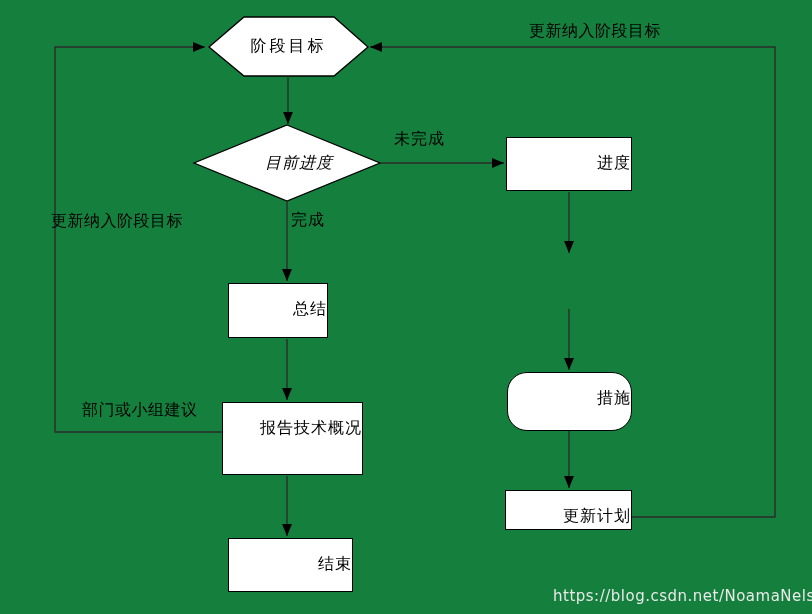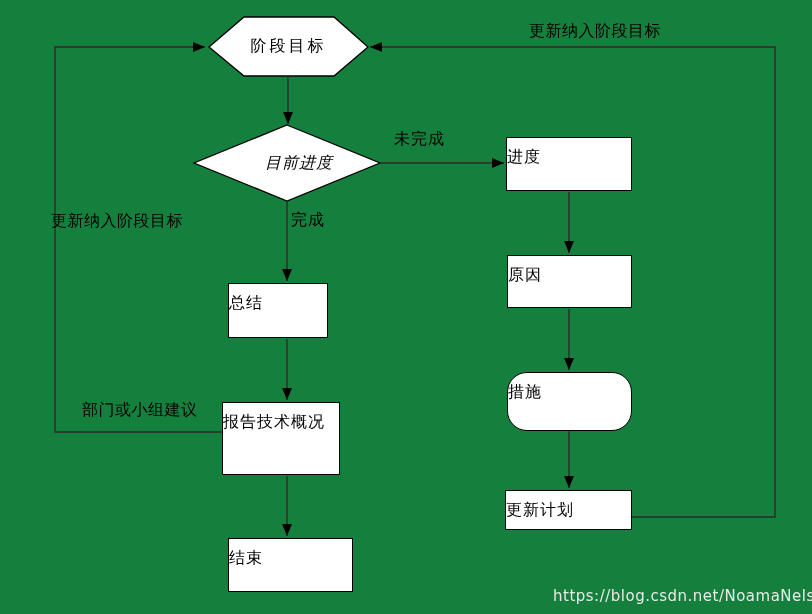--- a/index.html
+++ b/index.html
@@ -15,22 +15,22 @@
   svg.connectors {
     position: absolute;
     left: 0; top: 0;
     width: 812px; height: 614px;
   }
   .box {
     position: absolute;
     box-sizing: border-box;
     background: #ffffff;
     border: 1px solid #000000;
-    text-align: left;
-    padding-top: 10px;
+    text-align: right;
+    padding-top: 16px;
     font-size: 16px;
     letter-spacing: 1px;
     line-height: 1.1;
   }
   .shape-label {
     position: absolute;
     display: flex;
     align-items: center;
     justify-content: center;
     font-size: 16px;
@@ -80,25 +80,24 @@
 
     <polyline points="632,517 775,517 775,47 370,47" fill="none" stroke="#2b2b2b" stroke-width="1.4" marker-end="url(#arrow)"></polyline>
 
     <polyline points="222,432 55,432 55,47 205,47" fill="none" stroke="#2b2b2b" stroke-width="1.4" marker-end="url(#arrow)"></polyline>
   </svg>
 
   <div class="shape-label" style="left:209px; top:17px; width:159px; height:59px;">阶段目标</div>
   <div class="shape-label" style="left:206px; top:125px; width:186px; height:76px; letter-spacing:1px;font-style:italic;">目前进度</div>
 
   <div class="box" style="left:506px; top:137px; width:126px; height:54px;">进度</div>
-  <div class="box" style="left:507px; top:255px; width:125px; height:53px;">原因</div>
   <div class="box" style="left:507px; top:372px; width:125px; height:59px;border-radius:20px;">措施</div>
   <div class="box" style="left:505px; top:490px; width:127px; height:40px;">更新计划</div>
   <div class="box" style="left:228px; top:283px; width:100px; height:55px;">总结</div>
-  <div class="box" style="left:222px; top:402px; width:118px; height:73px;">报告技术概况</div>
+  <div class="box" style="left:222px; top:402px; width:141px; height:73px;">报告技术概况</div>
   <div class="box" style="left:228px; top:538px; width:125px; height:54px;">结束</div>
 
   <div class="edge-label" style="left:394px; top:129px;">未完成</div>
   <div class="edge-label" style="left:291px; top:210px;">完成</div>
   <div class="edge-label" style="left:529px; top:21px; letter-spacing:0.5px;">更新纳入阶段目标</div>
   <div class="edge-label" style="left:51px; top:211px; letter-spacing:0.5px;">更新纳入阶段目标</div>
   <div class="edge-label" style="left:82px; top:400px; letter-spacing:0.5px;">部门或小组建议</div>
 
   <div class="watermark">https://blog.csdn.net/NoamaNelson</div>
 

